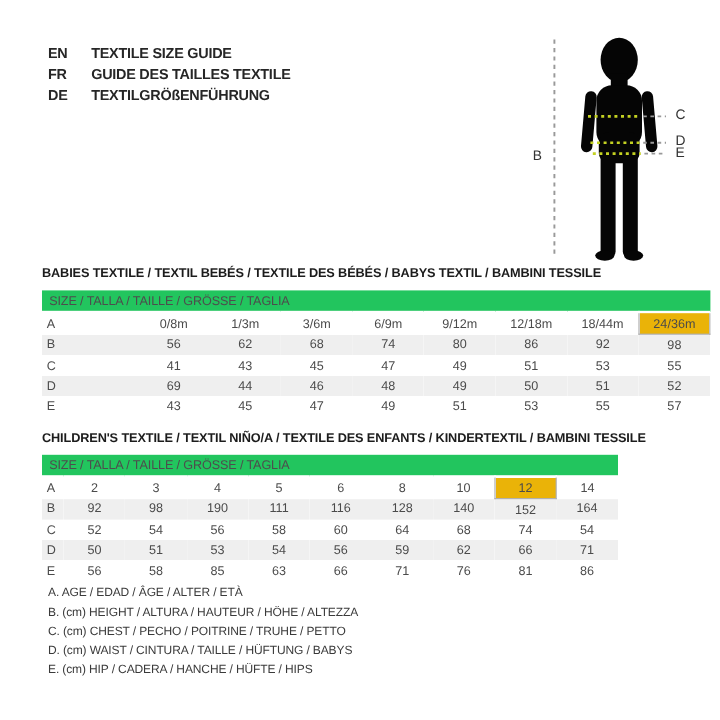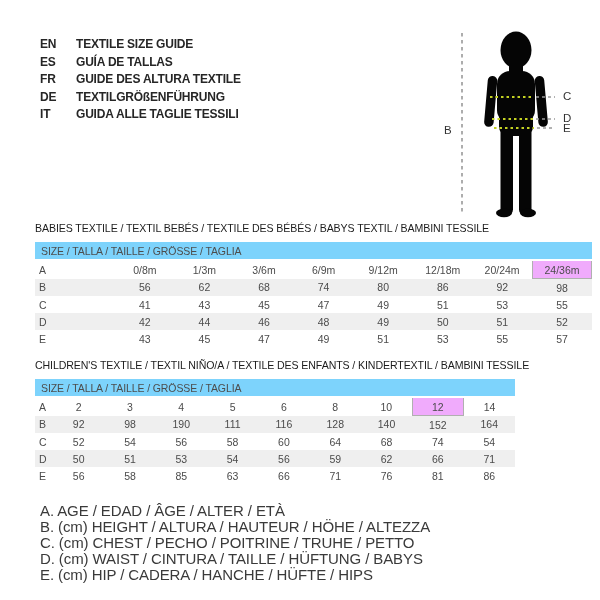--- a/index.html
+++ b/index.html
@@ -9,63 +9,55 @@
   
   #langs{position:absolute;left:40px;top:36px;}
   .lang-row{display:grid;grid-template-columns:36px auto;line-height:17.5px;
             font-size:12px;font-weight:bold;letter-spacing:-0.2px;color:#262626;}
 
   
   #figure-wrap{position:absolute;left:435px;top:15px;width:165px;height:215px;}
   .fig-label{position:absolute;font-size:11.5px;color:#333;line-height:11px;}
 
   
-  .sec-title{position:absolute;left:35px;font-size:10.6px;font-weight:normal;
+  .sec-title{position:absolute;left:35px;font-size:10.6px;font-weight:bold;
              letter-spacing:-0.1px;color:#1c1c1c;white-space:nowrap;}
 
   
   table.sizes{position:absolute;left:35px;border-collapse:collapse;table-layout:fixed;
               font-size:10.5px;color:#4b4b4b;}
-  table.sizes th.bar{background:#7dd3fc;font-weight:normal;text-align:left;
+  table.sizes th.bar{background:#22c55e;font-weight:normal;text-align:left;
                      padding:0 0 0 6px;height:17px;font-size:10.5px;color:#4d4d4d;
                      border-bottom:2px solid #ffffff;letter-spacing:-0.1px;}
   table.sizes td{height:17px;padding:0;text-align:center;overflow:hidden;white-space:nowrap;}
   table.sizes td.lbl{text-align:left;padding-left:4px;}
   table.sizes tbody tr:nth-child(even){background:#efefef;}
-  table.sizes td.hl{border:1px solid #b0b0b0;background:#f0abfc;}
-
-  
-  #legend{position:absolute;left:40px;top:487px;font-size:15px;line-height:16px;color:#3a3a3a;
-          letter-spacing:-0.1px;margin-top:16px;}
+  table.sizes td.hl{border:1px solid #b0b0b0;background:#eab308;}
+
+  
+  #legend{position:absolute;left:40px;top:487px;font-size:10px;line-height:16px;color:#3a3a3a;
+          letter-spacing:-0.1px;}
 </style>
 </head>
 <body>
 
 <div id="page">
 
   <div id="langs">
     <div class="lang-row">
       <span>EN</span>
       <span>TEXTILE SIZE GUIDE</span>
     </div>
     <div class="lang-row">
-      <span>ES</span>
-      <span>GUÍA DE TALLAS</span>
-    </div>
-    <div class="lang-row">
       <span>FR</span>
-      <span>GUIDE DES ALTURA TEXTILE</span>
+      <span>GUIDE DES TAILLES TEXTILE</span>
     </div>
     <div class="lang-row">
       <span>DE</span>
       <span>TEXTILGRÖßENFÜHRUNG</span>
-    </div>
-    <div class="lang-row">
-      <span>IT</span>
-      <span>GUIDA ALLE TAGLIE TESSILI</span>
     </div>
   </div>
 
   <div id="figure-wrap">
     <svg width="165" height="215" viewBox="0 0 165 215">
 
       <line x1="27" y1="18" x2="27" y2="198" stroke="#999999" stroke-width="1.6" stroke-dasharray="3.5 3.5"></line>
 
       <g fill="#050505">
         <ellipse cx="81" cy="35" rx="15.5" ry="18.5"></ellipse>
@@ -115,21 +107,21 @@
     </thead>
     <tbody>
       <tr>
         <td class="lbl">A</td>
         <td>0/8m</td>
         <td>1/3m</td>
         <td>3/6m</td>
         <td>6/9m</td>
         <td>9/12m</td>
         <td>12/18m</td>
-        <td>20/24m</td>
+        <td>18/44m</td>
         <td class="hl">24/36m</td>
       </tr>
       <tr>
         <td class="lbl">B</td>
         <td>56</td>
         <td>62</td>
         <td>68</td>
         <td>74</td>
         <td>80</td>
         <td>86</td>
@@ -142,21 +134,21 @@
         <td>43</td>
         <td>45</td>
         <td>47</td>
         <td>49</td>
         <td>51</td>
         <td>53</td>
         <td>55</td>
       </tr>
       <tr>
         <td class="lbl">D</td>
-        <td>42</td>
+        <td>69</td>
         <td>44</td>
         <td>46</td>
         <td>48</td>
         <td>49</td>
         <td>50</td>
         <td>51</td>
         <td>52</td>
       </tr>
       <tr>
         <td class="lbl">E</td>

